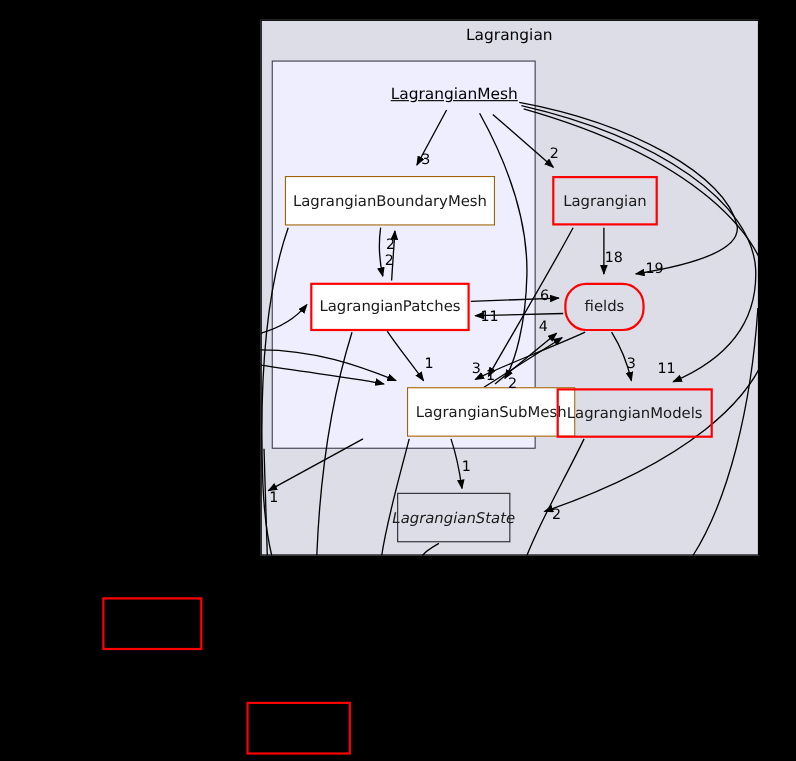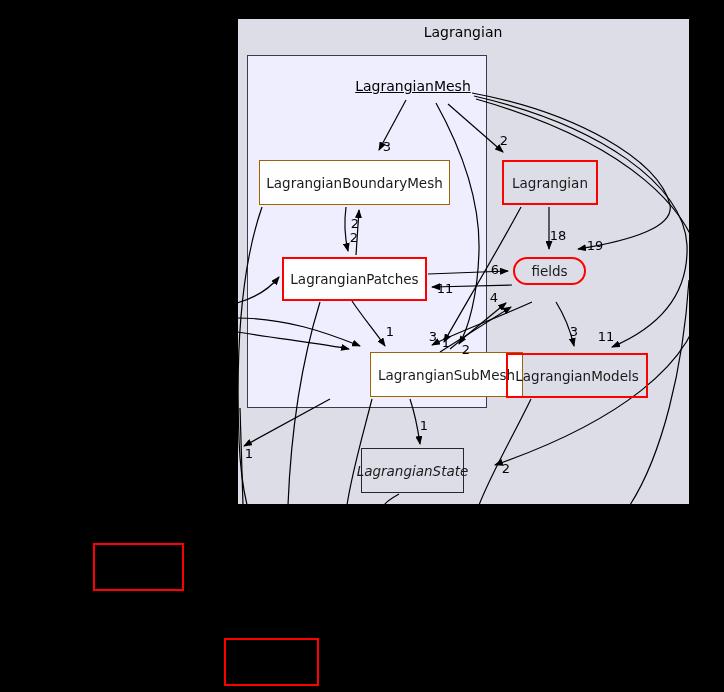--- a/index.html
+++ b/index.html
@@ -73,21 +73,21 @@
   </div>
 
   <div class="node node-red" style="left:502px;top:160px;width:96px;height:45px;">
     <span>Lagrangian</span>
   </div>
 
   <div class="node node-red-white" style="left:282px;top:257px;width:145px;height:44px;">
     <span>LagrangianPatches</span>
   </div>
 
-  <div class="node node-red" style="left:513px;top:257px;width:73px;height:28px;border-radius:20px;">
+  <div class="node node-red" style="left:513px;top:257px;width:73px;height:44px;border-radius:20px;">
     <span>fields</span>
   </div>
 
   <div class="node node-plain" style="left:323px;top:352px;width:153px;height:45px;margin-left:47px;">
     <span>LagrangianSubMesh</span>
   </div>
 
   <div class="node node-red" style="left:506px;top:353px;width:142px;height:45px;">
     <span>LagrangianModels</span>
   </div>

